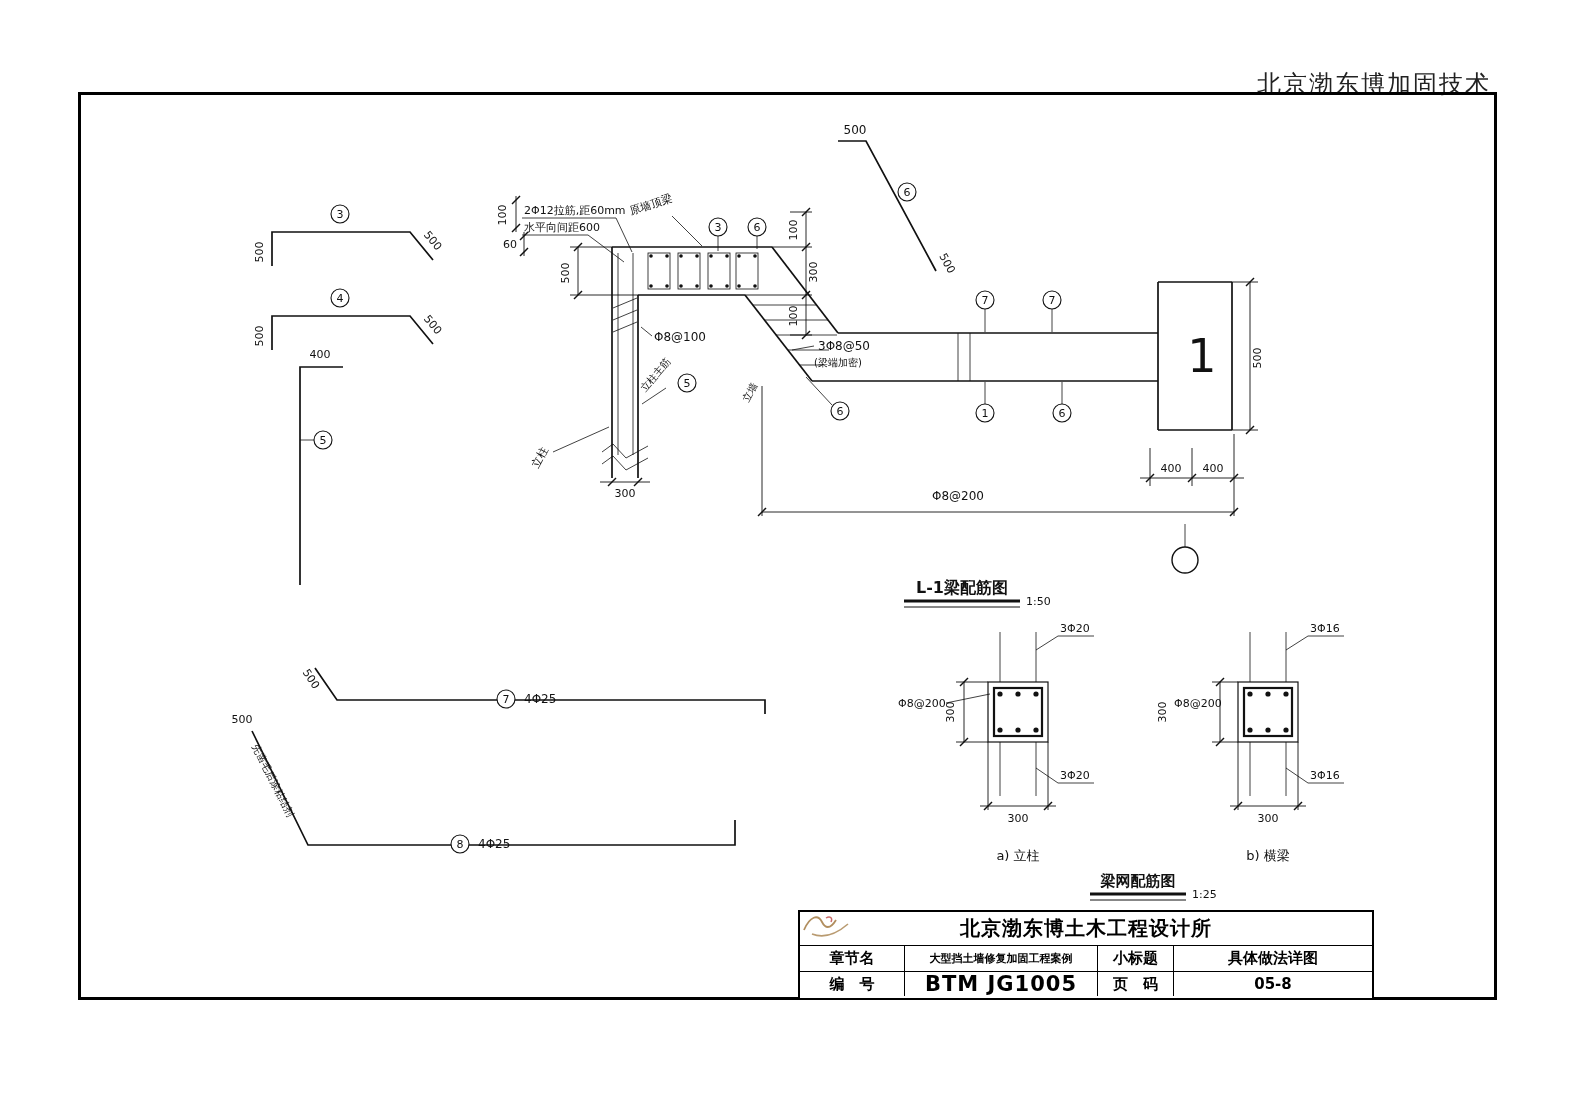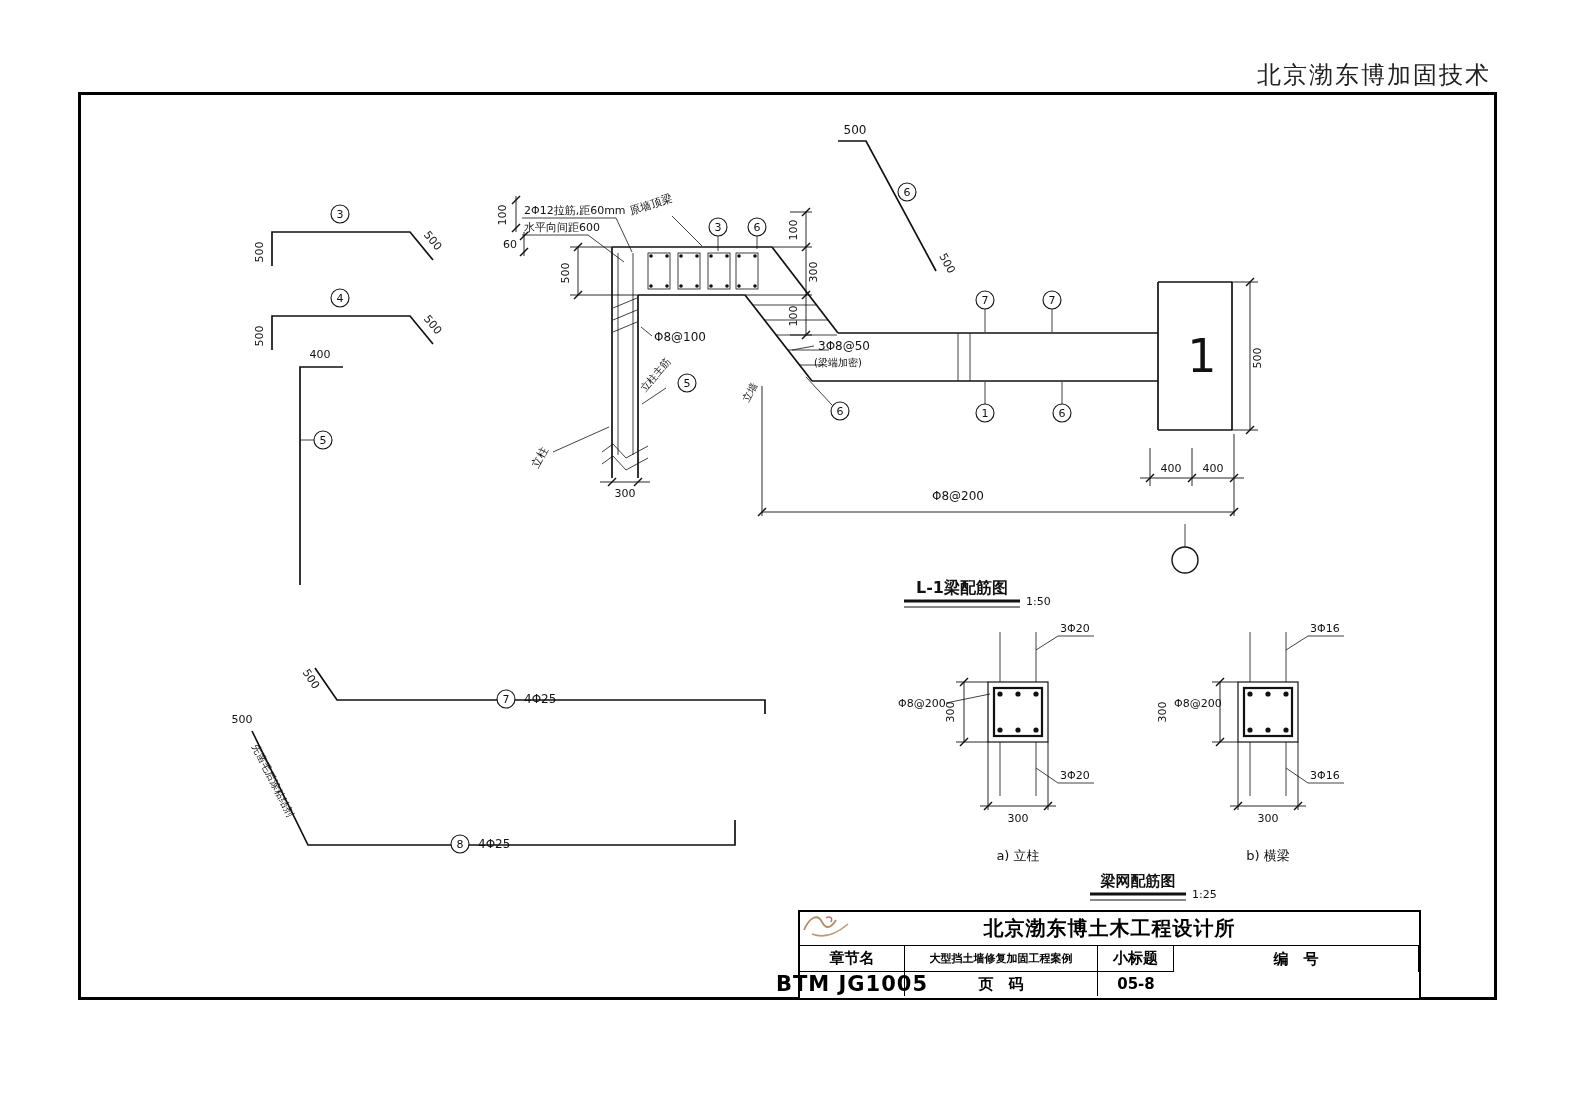--- a/index.html
+++ b/index.html
@@ -1,38 +1,38 @@
 <!DOCTYPE html>
 <html><head>
 <meta charset="utf-8">
 <style>
   html,body{margin:0;padding:0;background:#e8e8e8;}
   #page{
     position:relative;width:1571px;height:1098px;background:#ffffff;
     font-family:"DejaVu Sans","Liberation Sans",sans-serif;overflow:hidden;
   }
   #wm{
-    position:absolute;top:59px;right:80px;font-family:"DejaVu Serif","Liberation Serif",serif;
+    position:absolute;top:68px;right:80px;font-family:"DejaVu Serif","Liberation Serif",serif;
     font-size:24px;color:#222;letter-spacing:2px;
   }
   svg{position:absolute;left:0;top:0;}
   svg text{fill:#111;font-family:"DejaVu Sans","Liberation Sans",sans-serif;}
   .ol{stroke:#111;stroke-width:1.7;fill:none;}
   .tn{stroke:#111;stroke-width:0.8;fill:none;}
   .dm{stroke:#111;stroke-width:0.9;fill:none;}
   .tk{stroke:#111;stroke-width:1.5;fill:none;}
   .co{fill:#fff;stroke:#111;stroke-width:1.1;}
   .dot{fill:#111;stroke:none;}
   .t10{font-size:10px;}.t11{font-size:11px;}.t12{font-size:12px;}
   .t13{font-size:13px;}.t16{font-size:16px;font-weight:bold;}
   .t15{font-size:15px;font-weight:bold;}
   .big1{font-size:46px;}
   
   #tblock{
-    position:absolute;left:798px;top:910px;width:623px;height:90px;background:#fff;
+    position:absolute;left:798px;top:910px;width:576px;height:90px;background:#fff;
     border:2.5px solid #000;box-sizing:border-box;
   }
   .tb-r1{height:34px;border-bottom:1.5px solid #000;display:flex;align-items:center;justify-content:center;gap:12px;box-sizing:border-box;}
   .tb-company{font-size:20px;font-weight:bold;letter-spacing:1px;color:#000;}
   .tb-grid{display:grid;grid-template-columns:105px 193px 76px 1fr;grid-template-rows:26px 1fr;}
   .tb-cell{display:flex;align-items:center;justify-content:center;border-right:1.5px solid #000;border-bottom:1.5px solid #000;box-sizing:border-box;font-size:15px;color:#000;white-space:nowrap;font-weight:bold;}
   .tb-cell.last{border-right:none;}
   .tb-cell.rb{border-bottom:none;}
   .tb-val{font-weight:bold;}
   .tb-small{font-size:11px;}
@@ -401,20 +401,21 @@
         <path d="M4 18 C10 4, 18 2, 22 10 C25 16, 30 18, 36 8" stroke="#a8824e" stroke-width="1.8" fill="none" opacity="0.9"></path>
         <path d="M12 22 C22 26, 34 24, 48 12" stroke="#a8824e" stroke-width="1.6" fill="none" opacity="0.8"></path>
         <path d="M26 6 C30 3.5, 33 6, 31 10" stroke="#c0504d" stroke-width="1.4" fill="none" opacity="0.85"></path>
       </svg>
       <div class="tb-company">北京渤东博土木工程设计所</div>
     </div>
     <div class="tb-grid">
       <div class="tb-cell">章节名</div>
       <div class="tb-cell tb-val tb-small">大型挡土墙修复加固工程案例</div>
       <div class="tb-cell">小标题</div>
+      <div class="tb-cell tb-val last">具体做法详图</div>
       <div class="tb-cell rb">编　号</div>
       <div class="tb-cell rb tb-val tb-num">BTM JG1005</div>
       <div class="tb-cell rb">页　码</div>
       <div class="tb-cell rb tb-val last">05-8</div>
     </div>
   </div>
 
 </div>
 
 </body></html>

